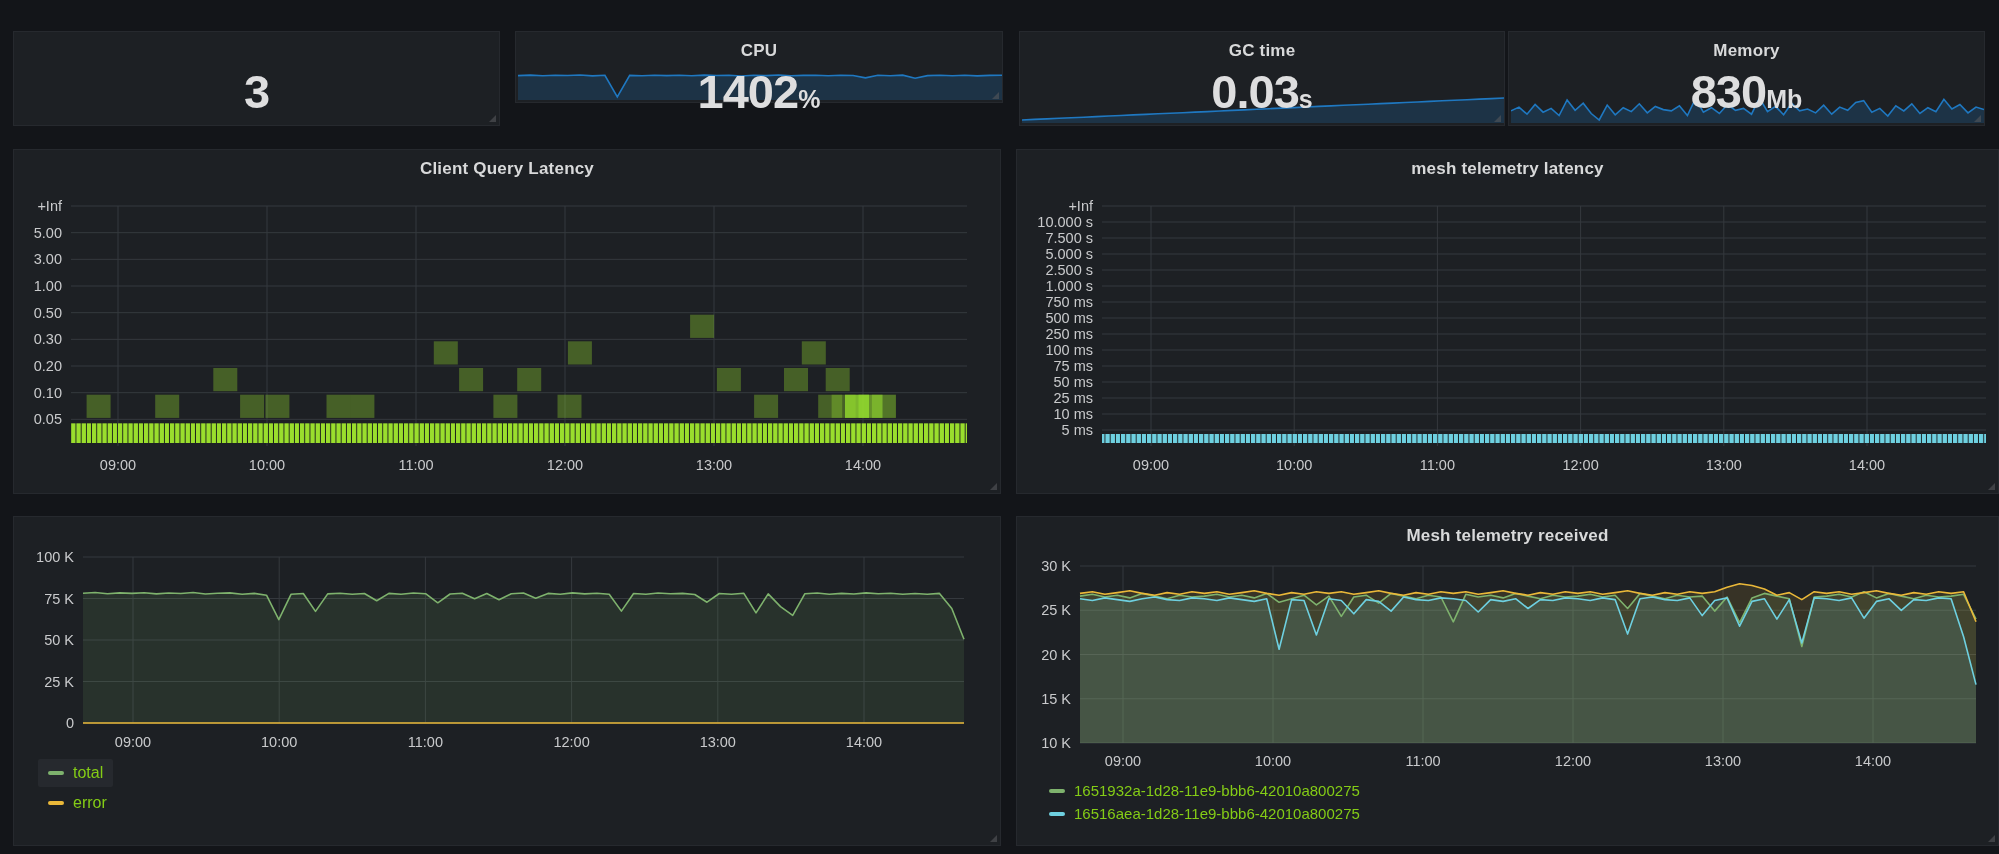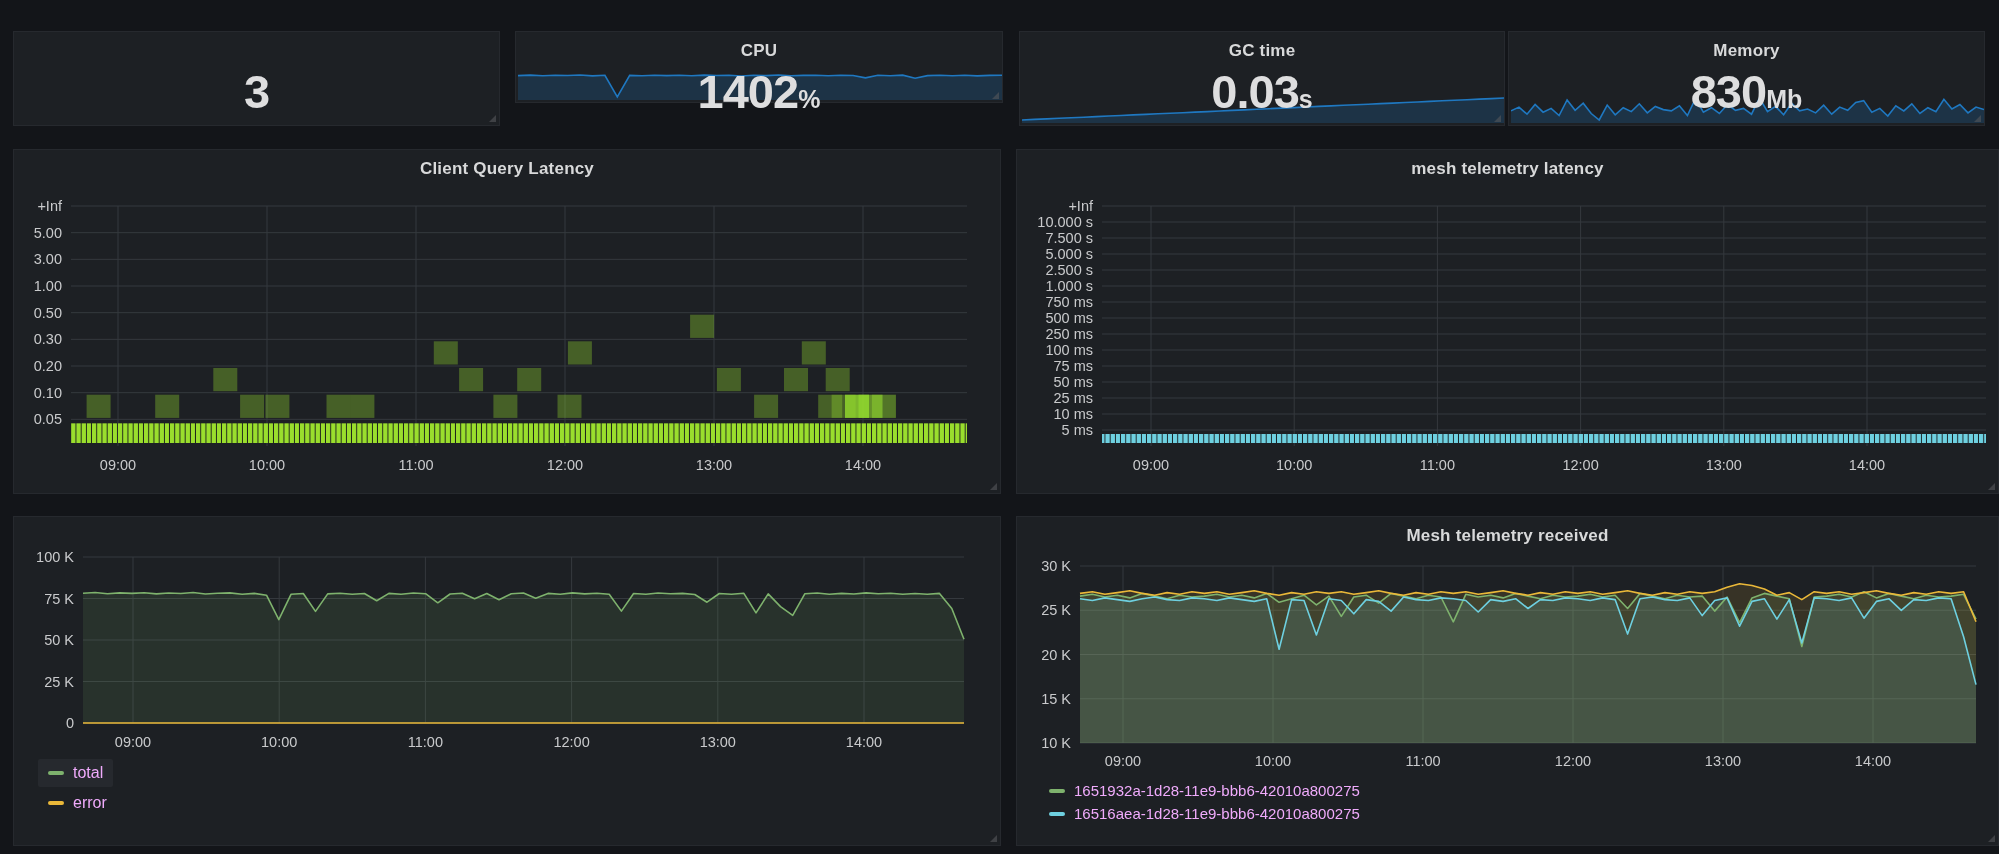--- a/index.html
+++ b/index.html
@@ -27,21 +27,21 @@
   .sparkline{position:absolute;bottom:2px;z-index:1;}
   .chart-svg{position:absolute;top:0;left:0;z-index:1;}
   .resize-handle{
     position:absolute;right:3px;bottom:3px;width:0;height:0;z-index:4;
     border-left:7px solid transparent;border-bottom:7px solid #56585c;
     opacity:.6;cursor:nwse-resize;
   }
   .legend{position:absolute;z-index:3;}
   .legend-item{
     display:inline-flex;align-items:center;gap:9px;cursor:pointer;
-    color:#f0abfc;padding:5px 10px;border-radius:2px;
+    color:#84cc16;padding:5px 10px;border-radius:2px;
   }
   .legend-item.highlighted{background:#26292e;}
   .legend-dash{display:inline-block;width:16px;height:4px;border-radius:2px;background:#888;}
   .legend-row{display:flex;gap:11px;align-items:center;}
   .lg-sm .legend-item{padding:3px 4px;font-size:15px;}
   .lg-lg .legend-item{font-size:16px;}
 </style>
 </head>
 <body>
 

